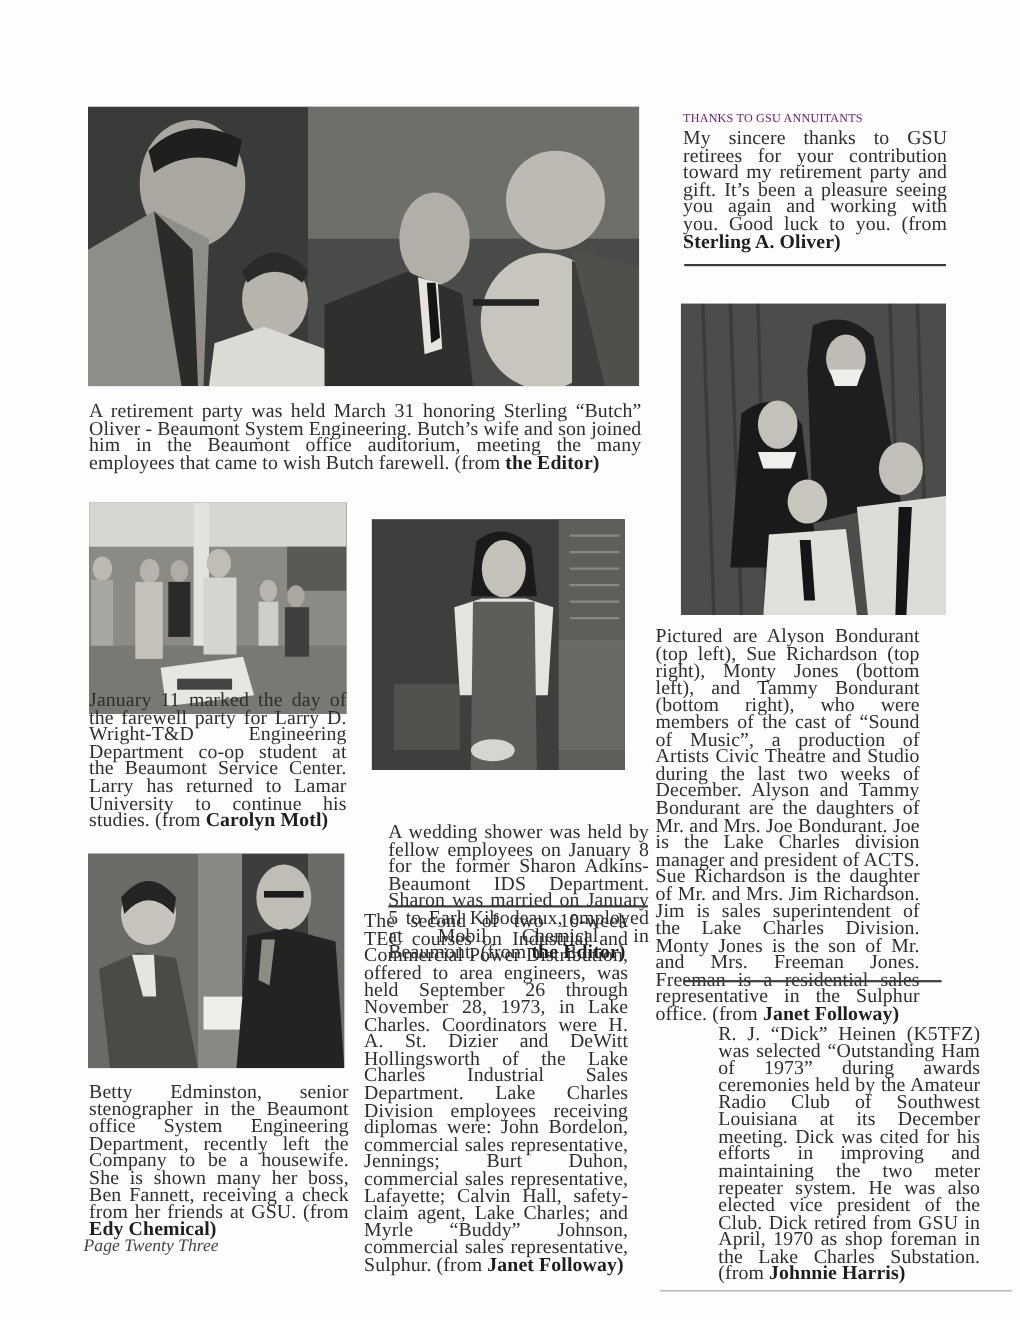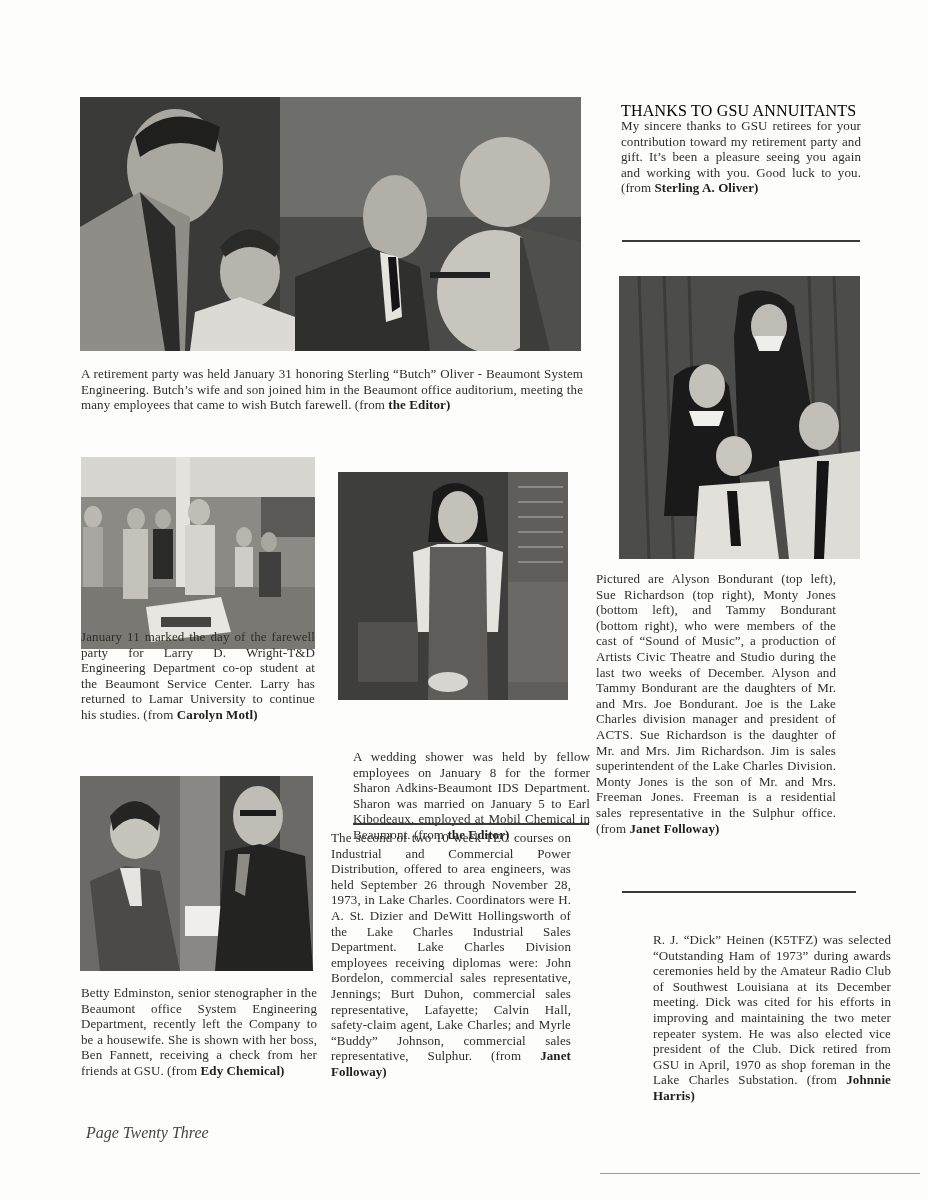--- a/index.html
+++ b/index.html
@@ -9,29 +9,29 @@
       font-family: "Liberation Serif", "DejaVu Serif", serif;
       color: #2b2b2b;
     }
     .photo {
       position: absolute; overflow: hidden;
       background: #5a5a58;
     }
     .photo svg { width: 100%; height: 100%; display: block; }
     .text {
       position: absolute;
-      font-size: 13px; line-height: 15.6px;
+      font-size: 18px; line-height: 15.6px;
       text-align: justify; letter-spacing: 0.1px;
       color: #2e2e2e;
     }
     .text b { font-weight: bold; color: #1e1e1e; }
     .rule { position: absolute; height: 2px; background: #3a3a3a; }
     .thin-rule { position: absolute; height: 1px; background: #9a9a9a; }
     .heading {
-      position: absolute; font-size: 16px; letter-spacing: 0.2px; color: #000000;
+      position: absolute; font-size: 11px; letter-spacing: 0.2px; color: #701a75;
     }
     .folio {
       position: absolute; font-style: italic; font-size: 16px; color: #444;
     }
   </style>
 </head>
 <body>
 
 <div class="photo" style="left:80px; top:97px; width:501px; height:254px;" title="Retirement party photo: Butch Oliver with wife, son and colleagues">
   <svg viewBox="0 0 501 254" preserveAspectRatio="none">
@@ -55,21 +55,21 @@
 
     <ellipse cx="415" cy="195" rx="58" ry="62" fill="#c8c5be"></ellipse>
     <path d="M440 140 Q480 150 480 220 L470 254 L440 254 Z" fill="#3d3d3b"></path>
     <rect x="350" y="175" width="60" height="6" fill="#222"></rect>
 
     <ellipse cx="425" cy="85" rx="45" ry="45" fill="#bdbab3"></ellipse>
     <path d="M440 130 L501 145 L501 254 L470 254 Z" fill="#4f4f4c"></path>
   </svg>
 </div>
 <div class="text" style="left:81px; top:366px; width:502px;">
-  <span>A retirement party was held January 31 honoring Sterling “Butch” Oliver - Beaumont System Engineering. Butch’s wife and son joined him in the Beaumont office auditorium, meeting the many employees that came to wish Butch farewell. (from </span><b>the Editor)</b>
+  <span>A retirement party was held March 31 honoring Sterling “Butch” Oliver - Beaumont System Engineering. Butch’s wife and son joined him in the Beaumont office auditorium, meeting the many employees that came to wish Butch farewell. (from </span><b>the Editor)</b>
 </div>
 
 <div class="heading" style="left:621px; top:102px; width:245px;">THANKS TO GSU ANNUITANTS</div>
 <div class="text" style="left:621px; top:118px; width:240px;">
   <span>My sincere thanks to GSU retirees for your contribution toward my retirement party and gift. It’s been a pleasure seeing you again and working with you. Good luck to you. (from </span><b>Sterling A. Oliver)</b>
 </div>
 <div class="rule" style="left:622px; top:240px; width:238px;"></div>
 
 <div class="photo" style="left:619px; top:276px; width:241px; height:283px;" title="Cast photo: four children in nun and sailor costumes">
   <svg viewBox="0 0 241 283" preserveAspectRatio="none">
@@ -180,17 +180,17 @@
 
     <rect x="105" y="130" width="45" height="30" fill="#efeeea"></rect>
 
     <ellipse cx="178" cy="40" rx="25" ry="30" fill="#c0bdb6"></ellipse>
     <rect x="160" y="34" width="36" height="6" fill="#1b1b1b"></rect>
     <path d="M145 75 L180 68 L225 80 L233 195 L135 195 Z" fill="#232322"></path>
     <path d="M158 78 L170 78 L165 120 L155 115 Z" fill="#8d8b86"></path>
   </svg>
 </div>
 <div class="text" style="left:81px; top:985px; width:236px;">
-  <span>Betty Edminston, senior stenographer in the Beaumont office System Engineering Department, recently left the Company to be a housewife. She is shown with her boss, Ben Fannett, receiving a check from her friends at GSU. (from </span><b>Edy Chemical)</b>
+  <span>Betty Edminston, senior stenographer in the Beaumont office System Engineering Department, recently left the Company to be a housewife. She is shown many her boss, Ben Fannett, receiving a check from her friends at GSU. (from </span><b>Edy Chemical)</b>
 </div>
 
-<div class="folio" style="left:86px; top:1124px;">Page Twenty Three</div>
+<div class="folio" style="left:76px; top:1124px;">Page Twenty Three</div>
 <div class="thin-rule" style="left:600px; top:1173px; width:320px;"></div>
 
 </body></html>

